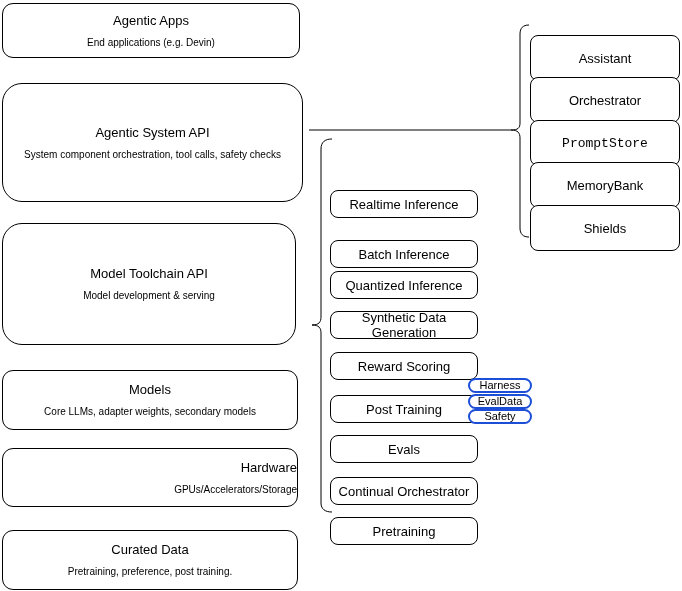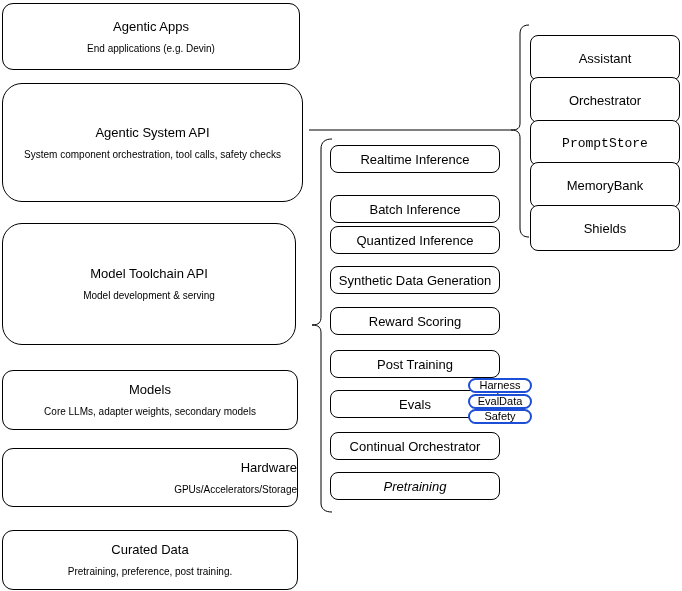--- a/index.html
+++ b/index.html
@@ -21,34 +21,34 @@
     flex-direction: column;
     align-items: center;
     justify-content: center;
     text-align: center;
   }
   .node .title { font-size: 13px; line-height: 16px; }
   .node .subtitle { font-size: 10px; line-height: 13px; margin-top: 7px; }
   
   .big-round { border-radius: 20px; }
   .small-round { border-radius: 11px; }
-  #box-agentic-apps       { left: 2px;  top: 3px;   width: 298px; height: 67px; }
+  #box-agentic-apps       { left: 2px;  top: 3px;   width: 298px; height: 55px; }
   #box-agentic-system-api { left: 2px;  top: 83px;  width: 301px; height: 119px; }
   #box-model-toolchain-api{ left: 2px;  top: 223px; width: 294px; height: 122px; }
   #box-models             { left: 2px;  top: 370px; width: 296px; height: 60px; }
   #box-hardware           { left: 2px;  top: 448px; width: 296px; height: 59px; align-items: flex-end; }
   #box-curated-data       { left: 2px;  top: 530px; width: 296px; height: 60px; }
   
   .mid {
-    left: 330px; width: 170px; height: 28px;
-    border-radius: 8px; font-size: 13px;
+    left: 330px; width: 148px; height: 28px;
+    border-radius: 8px; font-size: 13px; margin-top: 45px;
   }
   #mid-0 { top: 145px; } #mid-1 { top: 195px; } #mid-2 { top: 226px; }
   #mid-3 { top: 266px; } #mid-4 { top: 307px; } #mid-5 { top: 350px; }
-  #mid-6 { top: 390px; } #mid-7 { top: 432px; } #mid-8 { top: 472px; font-style: italic; }
+  #mid-6 { top: 390px; } #mid-7 { top: 432px; } #mid-8 { top: 472px; }
   
   .right {
     left: 530px; width: 150px; height: 46px;
     border-radius: 8px; font-size: 13px;
   }
   #right-0 { top: 35px; } #right-1 { top: 77px; } #right-2 { top: 120px; font-family: Liberation Mono, monospace; }
   #right-3 { top: 162px; } #right-4 { top: 205px; }
   
   .pill {
     position: absolute;

